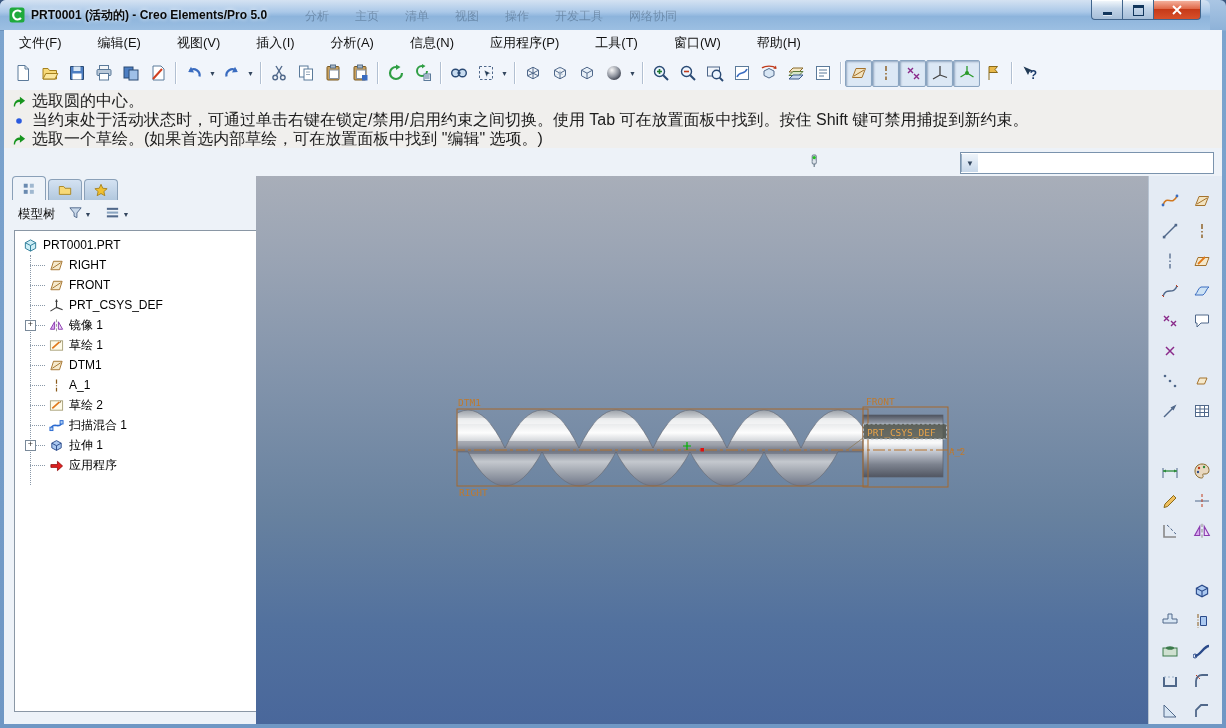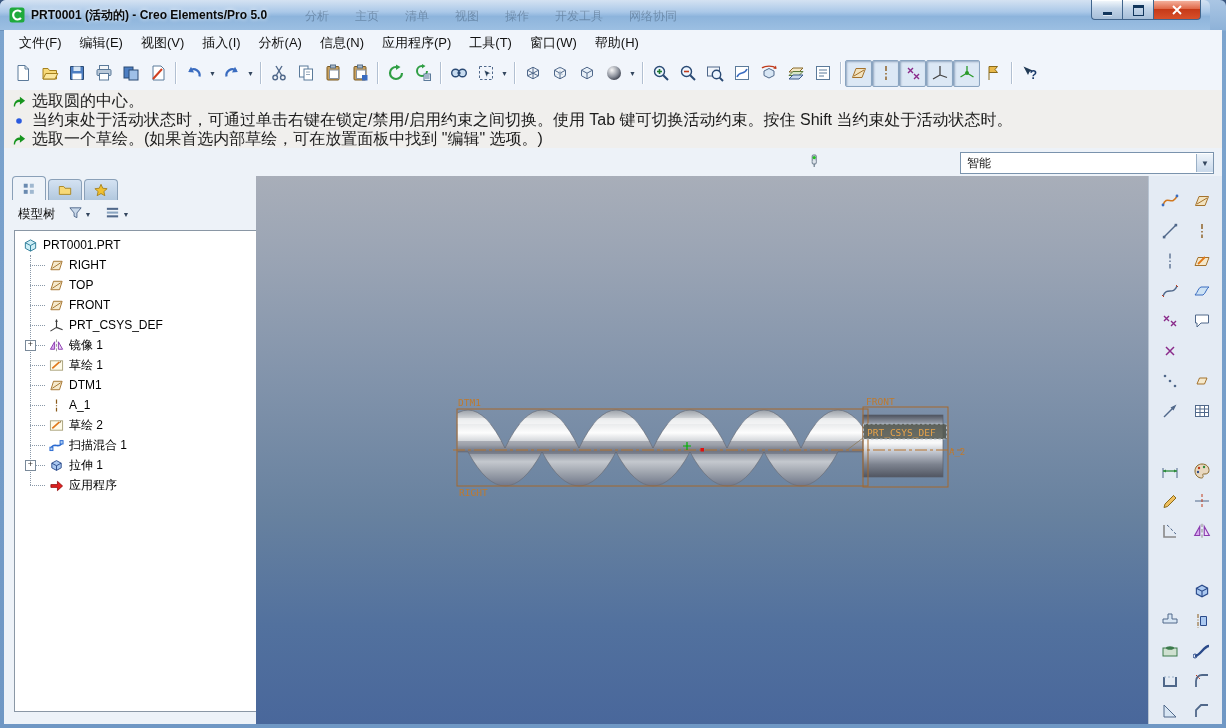--- a/index.html
+++ b/index.html
@@ -21,21 +21,21 @@
   .cap-btn.min{width:30px;border-radius:0 0 0 4px;border-right:none;}
   .cap-btn.max{width:30px;border-right:none;}
   .cap-btn.close{width:46px;border-radius:0 0 4px 0;
     background:linear-gradient(#f6b7a4 0%,#e06a4a 45%,#c63a18 50%,#d8502a 100%);}
   .glyph-min{width:9px;height:3px;background:#12365c;margin-top:8px;box-shadow:0 1px 0 rgba(255,255,255,.6);}
   .glyph-max{width:9px;height:7px;border:1px solid #12365c;border-top-width:3px;margin-top:2px;background:transparent;}
   .cap-btn.close svg{width:10px;height:10px;}
   
   .bar{position:absolute;left:4px;right:4px;}
   .menubar{top:30px;height:26px;background:#f1f5fb;border-bottom:1px solid #dde4ee;
-    display:flex;align-items:center;padding-left:6px;}
+    display:flex;align-items:center;padding-left:6px;gap:18px;}
   .menu-item{padding:4px 9px;font-size:13px;color:#111;cursor:default;}
   .toolbar{top:56px;height:34px;background:#f1f5fb;border-bottom:1px solid #c6cfdc;
     display:flex;align-items:center;padding-left:5px;}
   .tbtn{width:25px;height:25px;display:flex;align-items:center;justify-content:center;border:1px solid transparent;border-radius:2px;}
   .tbtn.pressed{background:#dce8f5;border:1px solid #8aa4c0;box-shadow:inset 1px 1px 2px rgba(60,90,130,.45);}
   .ticon{width:18px;height:18px;display:block;}
   .ticon svg{display:block;}
   .tcaret{width:11px;height:25px;display:flex;align-items:center;justify-content:center;font-size:7px;color:#33465e;}
   .tsep{width:1px;height:22px;background:#b2c0d2;box-shadow:1px 0 0 #fff;margin:0 4px;}
   .messages{top:90px;height:58px;background:#f0efed;border-bottom:1px solid #dcdcd8;padding:2px 0 0 8px;}
@@ -447,39 +447,38 @@
       <div class="msg-line">
         <span class="msg-icon"><svg viewBox="0 0 16 16" width="100%" height="100%">
             <path d="M2 13 C2 7 6 5 9 5 V2 L15 6.5 L9 11 V8 C6 8 4 9 3.5 13 Z" fill="#18951f"></path>
           </svg></span>
         <span>选取圆的中心。</span>
       </div>
       <div class="msg-line">
         <span class="msg-icon"><svg viewBox="0 0 16 16" width="100%" height="100%">
             <circle cx="8" cy="8" r="3.2" fill="#2a5adf"></circle>
           </svg></span>
-        <span>当约束处于活动状态时，可通过单击右键在锁定/禁用/启用约束之间切换。使用 Tab 键可切换活动约束。按住 Shift 当约束处于活动状态时。</span>
+        <span>当约束处于活动状态时，可通过单击右键在锁定/禁用/启用约束之间切换。使用 Tab 可在放置面板中找到。按住 Shift 键可禁用捕捉到新约束。</span>
       </div>
       <div class="msg-line">
         <span class="msg-icon"><svg viewBox="0 0 16 16" width="100%" height="100%">
             <path d="M2 13 C2 7 6 5 9 5 V2 L15 6.5 L9 11 V8 C6 8 4 9 3.5 13 Z" fill="#18951f"></path>
           </svg></span>
         <span>选取一个草绘。(如果首选内部草绘，可在放置面板中找到 "编辑" 选项。)</span>
       </div>
     </div>
 
   <div class="bar filterbar">
     <span class="traffic" id="trafficIcon"><svg viewBox="0 0 16 16" width="100%" height="100%">
           <rect x="6.2" y="2" width="4" height="9" rx="1" fill="#cfd8e2" stroke="#6a7a8a"></rect>
           <circle cx="8.2" cy="4.6" r="1.6" fill="#22c022"></circle>
           <circle cx="8.2" cy="8.4" r="1.6" fill="#dde3ea"></circle>
           <rect x="7.6" y="11" width="1.2" height="3" fill="#6a7a8a"></rect>
         </svg></span>
     <div class="combo">
-      <span class="combo-text">智能</span>
       <span class="combo-arrow">▼</span>
     </div>
   </div>
 
   <div class="main">
 
     <div class="left-panel">
       <div class="tabs" id="navTabs">
           <div class="tab active">
             <span>
@@ -535,29 +534,20 @@
             <span>PRT0001.PRT</span>
           </div>
           <div class="tree-row child">
             <span class="tree-icon">
               <svg viewBox="0 0 16 16" width="100%" height="100%">
                 <path d="M2 12.5 L4.8 3.5 H14 L11.2 12.5 Z" fill="#f5e9cc" stroke="#a4722c"></path>
                 <line x1="3.5" y1="11" x2="12.5" y2="5" stroke="#a4722c"></line>
               </svg>
             </span>
             <span>RIGHT</span>
-          </div>
-          <div class="tree-row child">
-            <span class="tree-icon">
-              <svg viewBox="0 0 16 16" width="100%" height="100%">
-                <path d="M2 12.5 L4.8 3.5 H14 L11.2 12.5 Z" fill="#f5e9cc" stroke="#a4722c"></path>
-                <line x1="3.5" y1="11" x2="12.5" y2="5" stroke="#a4722c"></line>
-              </svg>
-            </span>
-            <span>TOP</span>
           </div>
           <div class="tree-row child">
             <span class="tree-icon">
               <svg viewBox="0 0 16 16" width="100%" height="100%">
                 <path d="M2 12.5 L4.8 3.5 H14 L11.2 12.5 Z" fill="#f5e9cc" stroke="#a4722c"></path>
                 <line x1="3.5" y1="11" x2="12.5" y2="5" stroke="#a4722c"></line>
               </svg>
             </span>
             <span>FRONT</span>
           </div>

